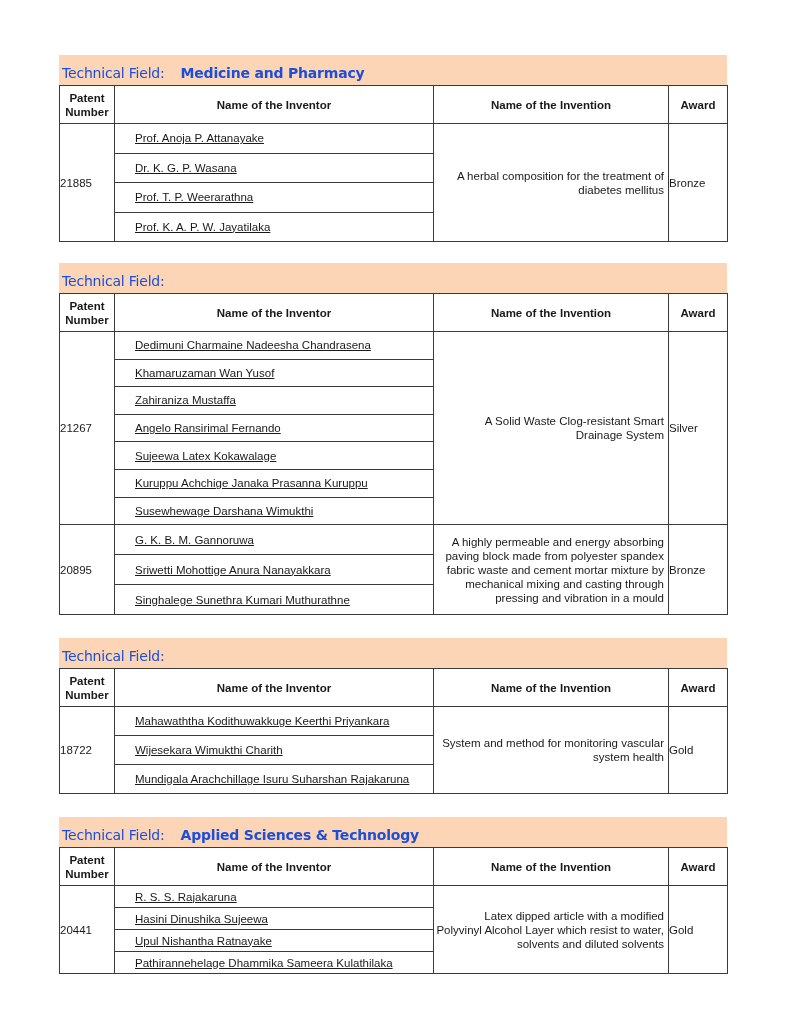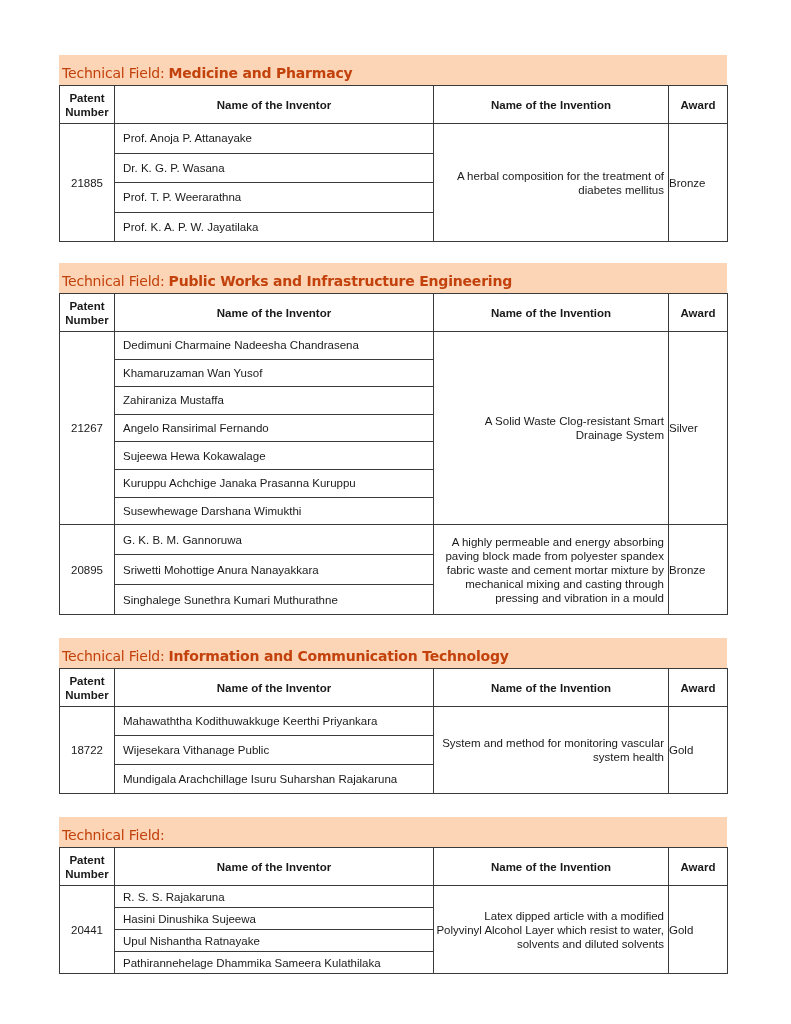--- a/index.html
+++ b/index.html
@@ -23,25 +23,25 @@
     .field-band {
       height: 30px;
       background: #fbd5b5;
       box-sizing: border-box;
       padding-left: 3px;
       display: flex;
       align-items: flex-end;
       padding-bottom: 4px;
       font-family: "DejaVu Sans", sans-serif;
       font-size: 14px;
-      color: #c2410c;
+      color: #1d4ed8;
       letter-spacing: -0.2px;
     }
     .field-band .field-prefix { font-weight: normal; }
-    .field-band .field-name { font-weight: bold; margin-left: 4px; }
+    .field-band .field-name { font-weight: bold; margin-left: 16px; }
     table {
       border-collapse: collapse;
       width: 668px;
       table-layout: fixed;
     }
     td, th {
       border: 1px solid #3a3a3a;
       padding: 0;
       font-size: 11.5px;
     }
@@ -51,27 +51,28 @@
       text-align: center;
       vertical-align: middle;
       font-size: 11.5px;
       line-height: 14px;
     }
     col.c-patent { width: 55px; }
     col.c-inventor { width: 319px; }
     col.c-invention { width: 235px; }
     col.c-award { width: 59px; }
     td.patent {
-      text-align: center;
+      text-align: left;
       vertical-align: middle;
     }
     td.inventor {
-      padding-left: 8px;
+      padding-left: 20px;
       vertical-align: middle;
       white-space: nowrap;
+      text-decoration: underline;
     }
     td.invention {
       padding-left: 2px;
       padding-right: 4px;
       vertical-align: middle;
       line-height: 14px;
       text-align: right;
     }
     td.award {
       vertical-align: middle;
@@ -116,21 +117,20 @@
       <tr style="height:29.5px;">
         <td class="inventor">Prof. K. A. P. W. Jayatilaka</td>
       </tr>
     </tbody>
   </table>
 </div>
 
 <div class="section" style="top:263px;">
   <div class="field-band">
     <span class="field-prefix">Technical Field:</span>
-    <span class="field-name">Public Works and Infrastructure Engineering</span>
   </div>
   <table>
     <colgroup>
         <col class="c-patent">
         <col class="c-inventor">
         <col class="c-invention">
         <col class="c-award">
       </colgroup>
     <thead>
       <tr>
@@ -150,21 +150,21 @@
       <tr style="height:27.6px;margin-top:33px;">
         <td class="inventor">Khamaruzaman Wan Yusof</td>
       </tr>
       <tr style="height:27.6px;">
         <td class="inventor">Zahiraniza Mustaffa</td>
       </tr>
       <tr style="height:27.6px;">
         <td class="inventor">Angelo Ransirimal Fernando</td>
       </tr>
       <tr style="height:27.6px;">
-        <td class="inventor">Sujeewa Hewa Kokawalage</td>
+        <td class="inventor">Sujeewa Latex Kokawalage</td>
       </tr>
       <tr style="height:27.6px;">
         <td class="inventor">Kuruppu Achchige Janaka Prasanna Kuruppu</td>
       </tr>
       <tr style="height:27.6px;">
         <td class="inventor">Susewhewage Darshana Wimukthi</td>
       </tr>
       <tr style="height:30px;">
         <td class="patent" rowspan="3">20895</td>
         <td class="inventor">G. K. B. M. Gannoruwa</td>
@@ -177,21 +177,20 @@
       <tr style="height:30px;">
         <td class="inventor">Singhalege Sunethra Kumari Muthurathne</td>
       </tr>
     </tbody>
   </table>
 </div>
 
 <div class="section" style="top:638px;">
   <div class="field-band">
     <span class="field-prefix">Technical Field:</span>
-    <span class="field-name">Information and Communication Technology</span>
   </div>
   <table>
     <colgroup>
         <col class="c-patent">
         <col class="c-inventor">
         <col class="c-invention">
         <col class="c-award">
       </colgroup>
     <thead>
       <tr>
@@ -202,32 +201,33 @@
       </tr>
     </thead>
     <tbody>
       <tr style="height:29px;">
         <td class="patent" rowspan="3">18722</td>
         <td class="inventor">Mahawaththa Kodithuwakkuge Keerthi Priyankara</td>
         <td class="invention" rowspan="3">System and method for monitoring vascular system health</td>
         <td class="award" rowspan="3">Gold</td>
       </tr>
       <tr style="height:29px;">
-        <td class="inventor">Wijesekara Vithanage Public</td>
+        <td class="inventor">Wijesekara Wimukthi Charith</td>
       </tr>
       <tr style="height:29px;">
         <td class="inventor">Mundigala Arachchillage Isuru Suharshan Rajakaruna</td>
       </tr>
     </tbody>
   </table>
 </div>
 
 <div class="section" style="top:817px;">
   <div class="field-band">
     <span class="field-prefix">Technical Field:</span>
+    <span class="field-name">Applied Sciences &amp; Technology</span>
   </div>
   <table>
     <colgroup>
         <col class="c-patent">
         <col class="c-inventor">
         <col class="c-invention">
         <col class="c-award">
       </colgroup>
     <thead>
       <tr>

